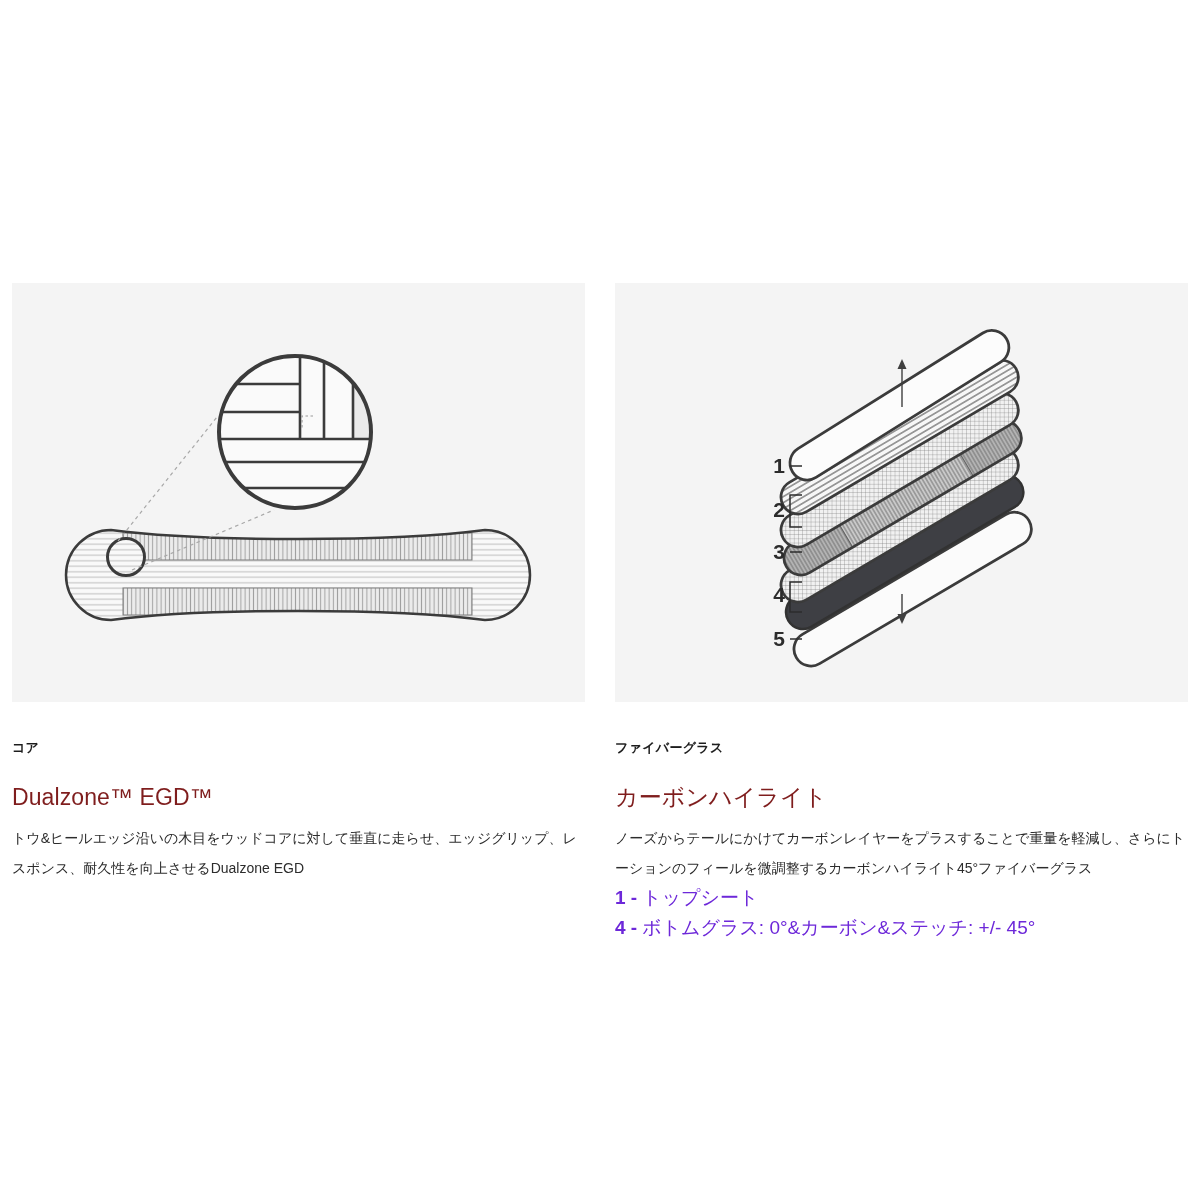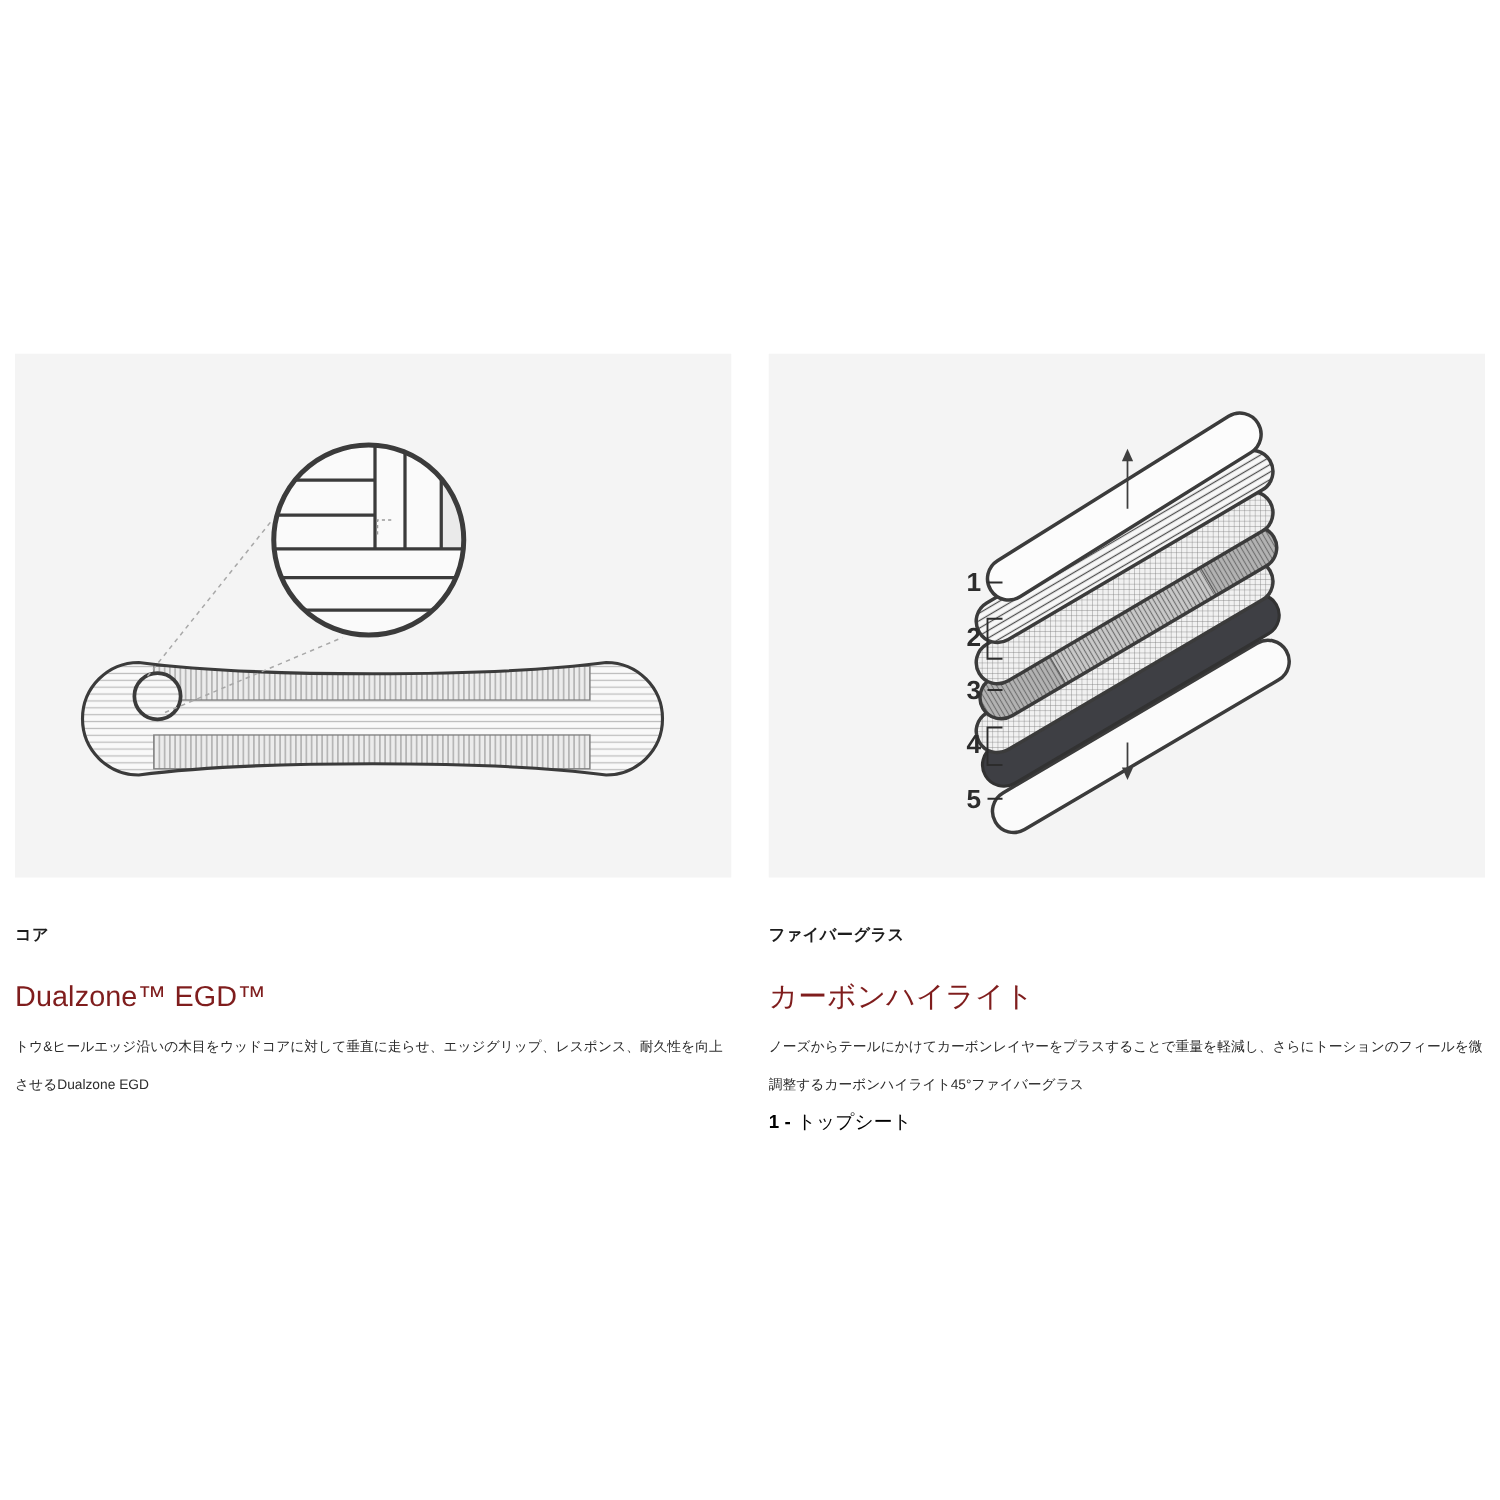--- a/index.html
+++ b/index.html
@@ -14,24 +14,24 @@
   .panel{width:573px;height:419px;background:#f4f4f4;}
   .eyebrow{
     margin-top:38px;font-size:13px;font-weight:700;color:#1d1d1d;
     letter-spacing:.3px;line-height:16px;
   }
   .title{
     margin:28px 0 0 0;font-size:23px;font-weight:400;color:#7f1d1d;
     line-height:26px;letter-spacing:.1px;
   }
   .body-text{
-    margin:13px 0 0 0;font-size:11px;line-height:30px;color:#2c2c2c;
+    margin:13px 0 0 0;font-size:14px;line-height:30px;color:#2c2c2c;
   }
   .layer-list{margin:0;}
-  .layer-line{font-size:15px;line-height:30px;color:#000000;}
+  .layer-line{font-size:19px;line-height:30px;color:#6d28d9;}
   .ln{font-weight:700;margin-right:5px;}
   svg{display:block;}
 </style>
 </head>
 <body>
 
 <section class="col col-left">
   <div class="panel">
     <svg width="573" height="419" viewBox="0 0 573 419">
       <defs>
@@ -176,14 +176,17 @@
   </div>
 
   <div class="eyebrow">ファイバーグラス</div>
   <h2 class="title">カーボンハイライト</h2>
   <p class="body-text">ノーズからテールにかけてカーボンレイヤーをプラスすることで重量を軽減し、さらにトーションのフィールを微調整するカーボンハイライト45°ファイバーグラス</p>
 
   <div class="layer-list">
     <div class="layer-line">
       <span class="ln">1 -</span><span class="lt">トップシート</span>
     </div>
+    <div class="layer-line">
+      <span class="ln">4 -</span><span class="lt">ボトムグラス: 0°&amp;カーボン&amp;ステッチ: +/- 45°</span>
+    </div>
   </div>
 </section>
 
 </body></html>

